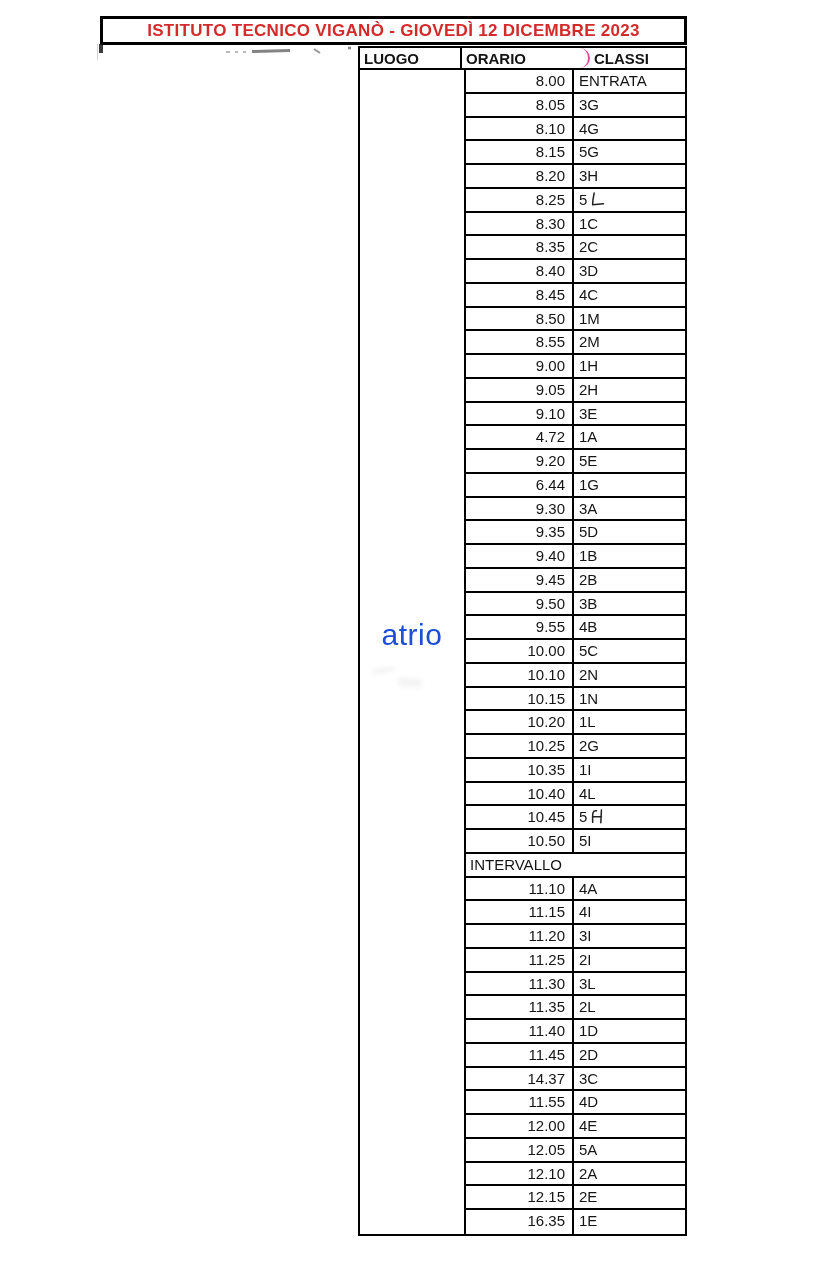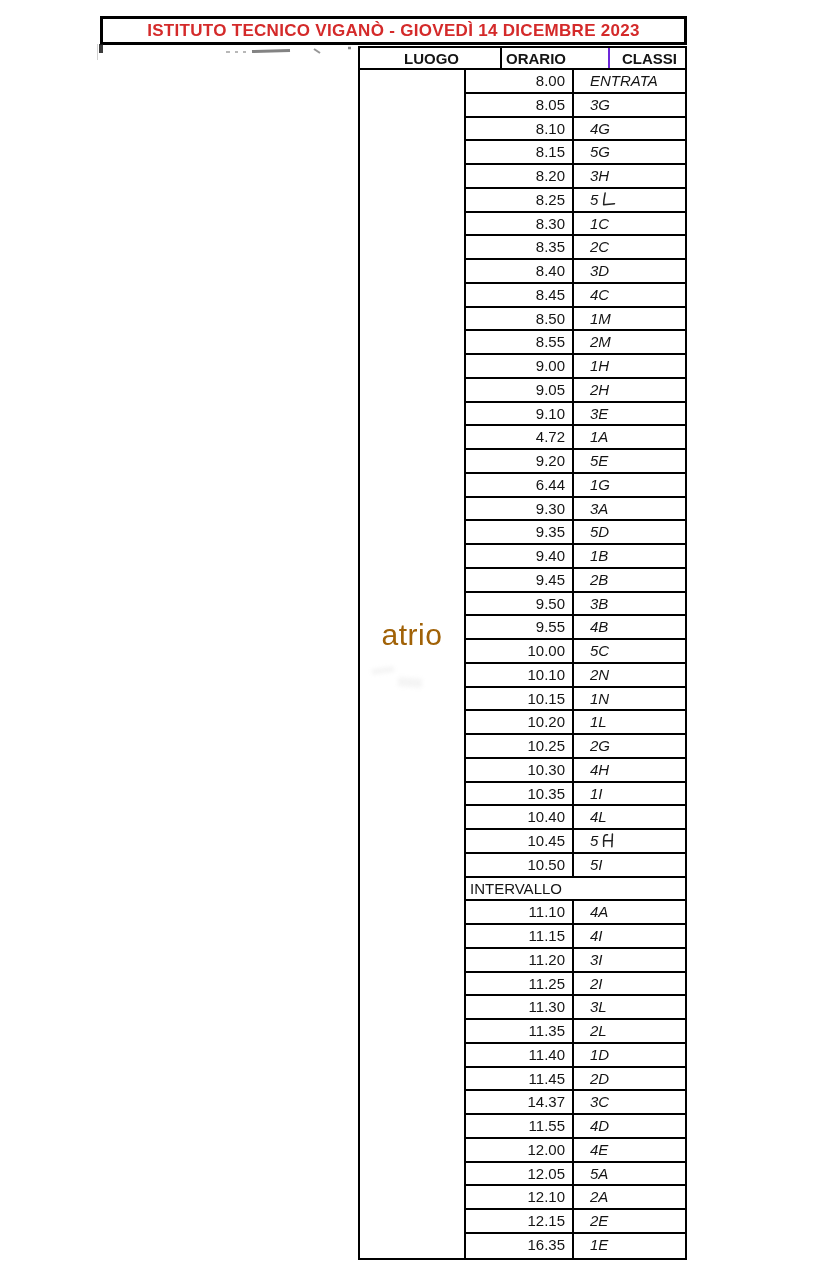--- a/index.html
+++ b/index.html
@@ -23,46 +23,46 @@
   .smudge{position:absolute;background:#b5b5b5;filter:blur(2px);}
   .smudge.s1{left:372px;top:668px;width:22px;height:5px;opacity:.16;transform:rotate(-8deg);}
   .smudge.s2{left:398px;top:678px;width:24px;height:9px;opacity:.14;transform:rotate(4deg);}
   
   .sched{
     position:absolute;left:358px;top:46px;width:329px;
     border:2.5px solid #000;box-sizing:border-box;background:#fff;
   }
   .header-row{display:flex;height:22px;border-bottom:2px solid #000;box-sizing:border-box;}
   .hcell{box-sizing:border-box;font-weight:bold;font-size:15px;line-height:19px;padding:1px 0 0 4px;overflow:hidden;}
-  .h-luogo{width:102px;border-right:2px solid #000;margin-left:40px;}
-  .h-orario{width:108px;border-right:2px solid #6d28d9;}
-  .h-classi{flex:1;text-align:center;}
+  .h-luogo{width:102px;border-right:2px solid #000;}
+  .h-orario{width:128px;border-right:2px solid #ec4899;border-radius:10px;}
+  .h-classi{flex:1;}
   .tbody{display:flex;align-items:stretch;}
   .luogo-col{width:106px;border-right:2px solid #000;box-sizing:border-box;position:relative;}
   .luogo-text{
     position:absolute;left:0;top:548px;width:100%;text-align:center;
-    font-size:30px;letter-spacing:.5px;color:#a16207;
+    font-size:30px;letter-spacing:.5px;color:#1d4ed8;
   }
   .rows-col{flex:1;display:flex;flex-direction:column;}
   .row{display:flex;height:23.76px;border-bottom:2px solid #000;box-sizing:border-box;}
   .row:last-child{border-bottom:none;}
   .cell{box-sizing:border-box;font-size:15px;line-height:20px;padding-top:1px;overflow:hidden;white-space:nowrap;}
   .time{width:108px;border-right:2px solid #000;text-align:right;padding-right:7px;}
-  .cls{flex:1;padding-left:16px;display:flex;align-items:flex-start;font-style:italic;}
+  .cls{flex:1;padding-left:5px;display:flex;align-items:flex-start;}
   .row.intervallo .full{width:100%;padding-left:4px;}
   .hw{width:17px;height:17px;margin-left:1px;margin-top:1px;flex:0 0 auto;}
   .hw path{stroke:#222;stroke-width:1.6;fill:none;stroke-linecap:round;stroke-linejoin:round;}
 </style>
 </head>
 <body>
 
 <div class="page">
 
   <div class="title-box">
-    <span class="title-text" style="color: rgb(212, 42, 42);">ISTITUTO TECNICO VIGANÒ - GIOVEDÌ 14 DICEMBRE 2023</span>
+    <span class="title-text" style="color: rgb(212, 42, 42);">ISTITUTO TECNICO VIGANÒ - GIOVEDÌ 12 DICEMBRE 2023</span>
   </div>
 
   <div class="left-faint"></div>
   <div class="left-tick"></div>
   <svg class="erased-top" viewBox="0 0 130 14">
     <g stroke="#8a8a8a" stroke-width="2" opacity="0.6">
       <line x1="4" y1="6" x2="8" y2="6"></line>
       <line x1="13" y1="6" x2="16" y2="6"></line>
       <line x1="21" y1="6" x2="24" y2="6"></line>
     </g>
@@ -194,24 +194,20 @@
           </div>
           <div class="row">
             <div class="cell time">10.20</div>
             <div class="cell cls">1L</div>
           </div>
           <div class="row">
             <div class="cell time">10.25</div>
             <div class="cell cls">2G</div>
           </div>
           <div class="row">
-            <div class="cell time">10.30</div>
-            <div class="cell cls">4H</div>
-          </div>
-          <div class="row">
             <div class="cell time">10.35</div>
             <div class="cell cls">1I</div>
           </div>
           <div class="row">
             <div class="cell time">10.40</div>
             <div class="cell cls">4L</div>
           </div>
           <div class="row">
             <div class="cell time">10.45</div>
             <div class="cell cls">5<svg viewBox="0 0 18 18" class="hw">

